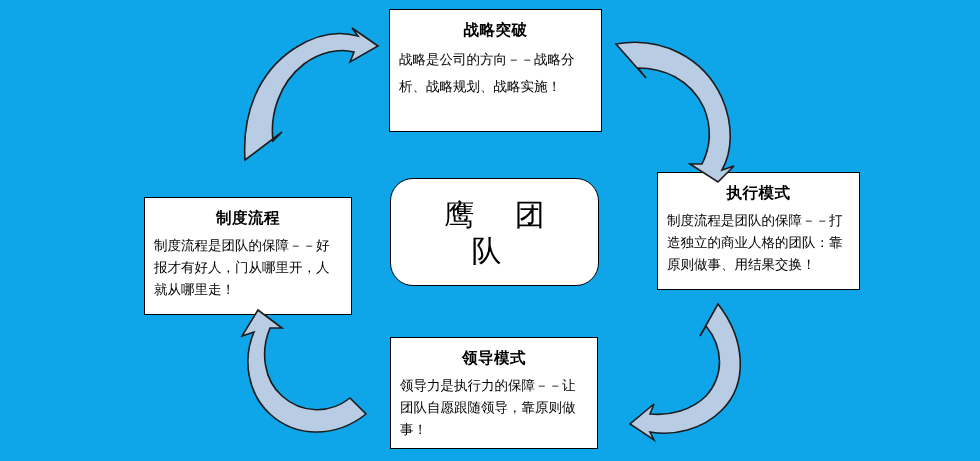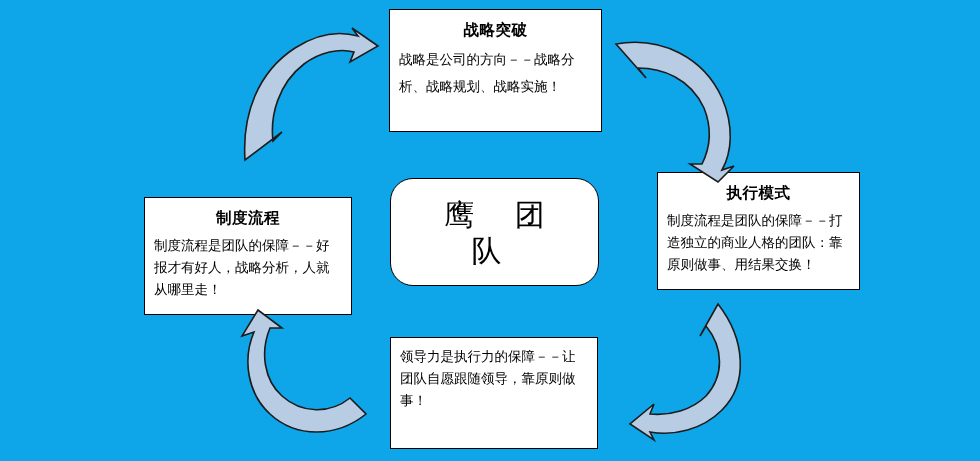--- a/index.html
+++ b/index.html
@@ -83,26 +83,27 @@
     <div class="node-title">战略突破</div>
     <div class="node-body">战略是公司的方向－－战略分析、战略规划、战略实施！</div>
   </div>
 
   <div class="node" id="node-right">
     <div class="node-title">执行模式</div>
     <div class="node-body">制度流程是团队的保障－－打造独立的商业人格的团队：靠原则做事、用结果交换！</div>
   </div>
 
   <div class="node" id="node-bottom">
+    <div class="node-title">领导模式</div>
     <div class="node-body">领导力是执行力的保障－－让团队自愿跟随领导，靠原则做事！</div>
   </div>
 
   <div class="node" id="node-left">
     <div class="node-title">制度流程</div>
-    <div class="node-body">制度流程是团队的保障－－好报才有好人，战略分析，人就从哪里走！</div>
+    <div class="node-body">制度流程是团队的保障－－好报才有好人，门从哪里开，人就从哪里走！</div>
   </div>
 
   <div class="node" id="node-center">
     <div class="center-label">鹰 团 队</div>
   </div>
 
   <div class="arrow" id="arrow-tl">
     <svg width="140" height="135" viewBox="0 0 140 135">
       <path fill="#b8cce4" d="M 5,132
                C 2,86 18,44 55,20

